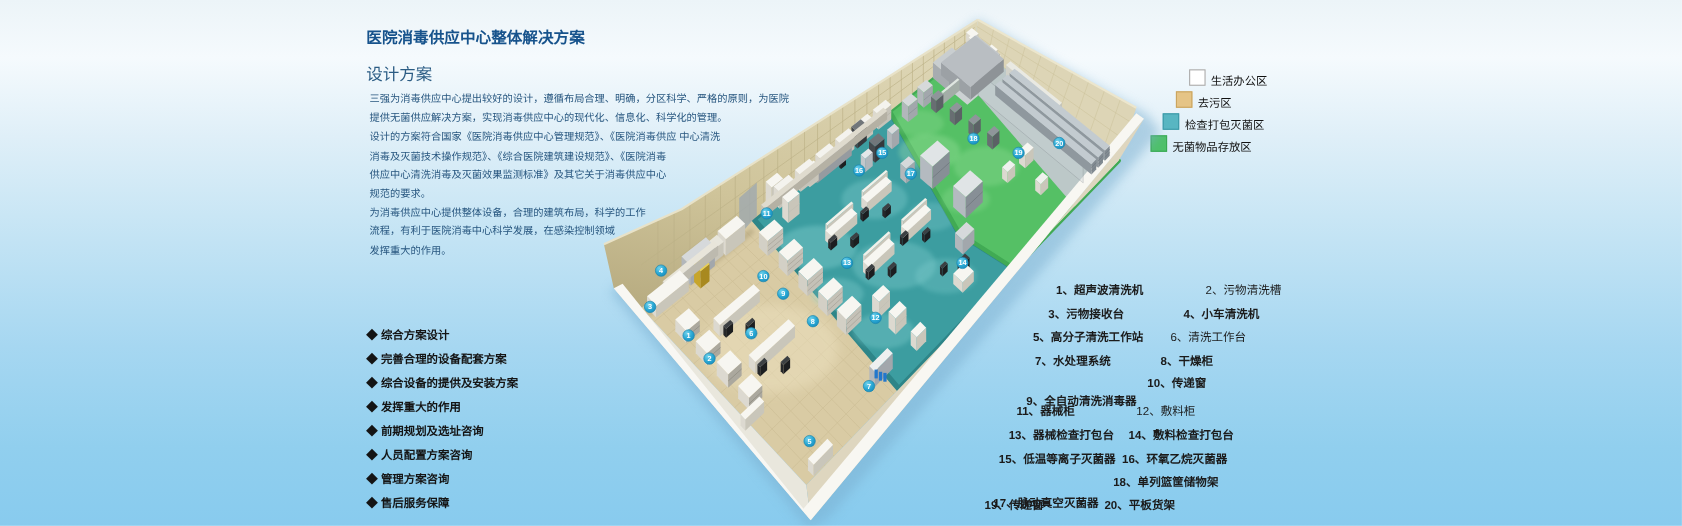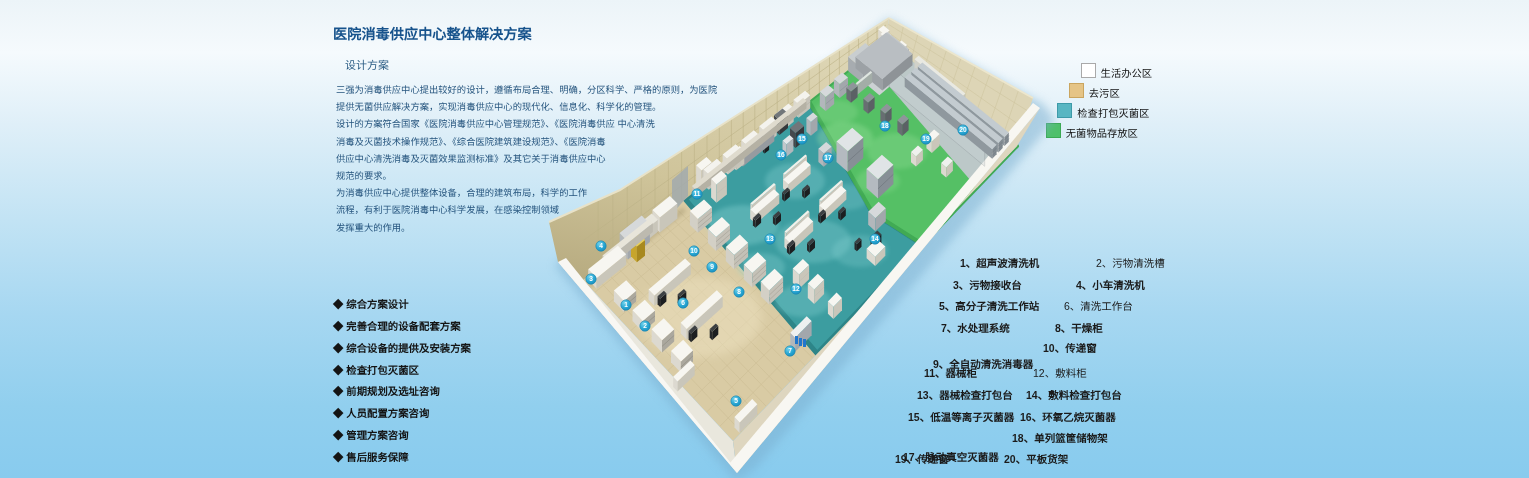--- a/index.html
+++ b/index.html
@@ -1,24 +1,24 @@
 <!DOCTYPE html>
 <html lang="zh-CN"><head><meta charset="utf-8"><style>
 *{margin:0;padding:0;box-sizing:border-box}
 html,body{width:1529px;height:478px;overflow:hidden;font-family:"Liberation Sans",sans-serif;}
 body{background:linear-gradient(180deg,#ecf4f8 0%,#f5fafd 11%,#dfeff8 26%,#c2e3f4 46%,#a6d7f1 66%,#91cfee 85%,#88cbee 100%);position:relative;}
 .abs{position:absolute;white-space:nowrap;}
 </style></head><body>
 <div class="abs" style="left:333px;top:23px;font-weight:bold;font-size:14.2px;color:#17538c;">医院消毒供应中心整体解决方案</div>
-<div class="abs" style="left:333px;top:56px;font-size:11px;color:#2b5c84;margin-left:12px;">设计方案</div>
+<div class="abs" style="left:333px;top:56px;font-size:15px;color:#2b5c84;">设计方案</div>
 <div class="abs" style="left:336px;top:82px;font-size:9.3px;line-height:17.2px;color:#27567f;">三强为消毒供应中心提出较好的设计，遵循布局合理、明确，分区科学、严格的原则，为医院<br>提供无菌供应解决方案，实现消毒供应中心的现代化、信息化、科学化的管理。<br>设计的方案符合国家《医院消毒供应中心管理规范》、《医院消毒供应 中心清洗<br>消毒及灭菌技术操作规范》、《综合医院建筑建设规范》、《医院消毒<br>供应中心清洗消毒及灭菌效果监测标准》及其它关于消毒供应中心<br>规范的要求。<br>为消毒供应中心提供整体设备，合理的建筑布局，科学的工作<br>流程，有利于医院消毒中心科学发展，在感染控制领域<br>发挥重大的作用。</div>
 <div class="abs" style="left:333px;top:296.4px;font-size:10.4px;font-weight:bold;color:#141414;">◆ 综合方案设计</div>
 <div class="abs" style="left:333px;top:318.3px;font-size:10.4px;font-weight:bold;color:#141414;">◆ 完善合理的设备配套方案</div>
 <div class="abs" style="left:333px;top:339.8px;font-size:10.4px;font-weight:bold;color:#141414;">◆ 综合设备的提供及安装方案</div>
-<div class="abs" style="left:333px;top:361.8px;font-size:10.4px;font-weight:bold;color:#141414;">◆ 检查打包灭菌区</div>
+<div class="abs" style="left:333px;top:361.8px;font-size:10.4px;font-weight:bold;color:#141414;">◆ 发挥重大的作用</div>
 <div class="abs" style="left:333px;top:383.3px;font-size:10.4px;font-weight:bold;color:#141414;text-align:center;">◆ 前期规划及选址咨询</div>
 <div class="abs" style="left:333px;top:405.2px;font-size:10.4px;font-weight:bold;color:#141414;">◆ 人员配置方案咨询</div>
 <div class="abs" style="left:333px;top:426.7px;font-size:10.4px;font-weight:bold;color:#141414;">◆ 管理方案咨询</div>
 <div class="abs" style="left:333px;top:448.7px;font-size:10.4px;font-weight:bold;color:#141414;">◆ 售后服务保障</div>
 <div class="abs" style="left:1080.6px;top:63.0px;width:15px;height:15px;background:#ffffff;border:1px solid #a9a9a9;"></div>
 <div class="abs" style="left:1100.6px;top:64.5px;font-size:10.3px;color:#111;">生活办公区</div>
 <div class="abs" style="left:1068.8px;top:83.2px;width:15px;height:15px;background:#e5c486;border:1px solid #caa55f;"></div>
 <div class="abs" style="left:1088.8px;top:84.7px;font-size:10.3px;color:#111;">去污区</div>
 <div class="abs" style="left:1057.3px;top:103.3px;width:15px;height:15px;background:#58b6c2;border:1px solid #3d9aa8;"></div>
 <div class="abs" style="left:1077.3px;top:104.8px;font-size:10.3px;color:#111;">检查打包灭菌区</div>

